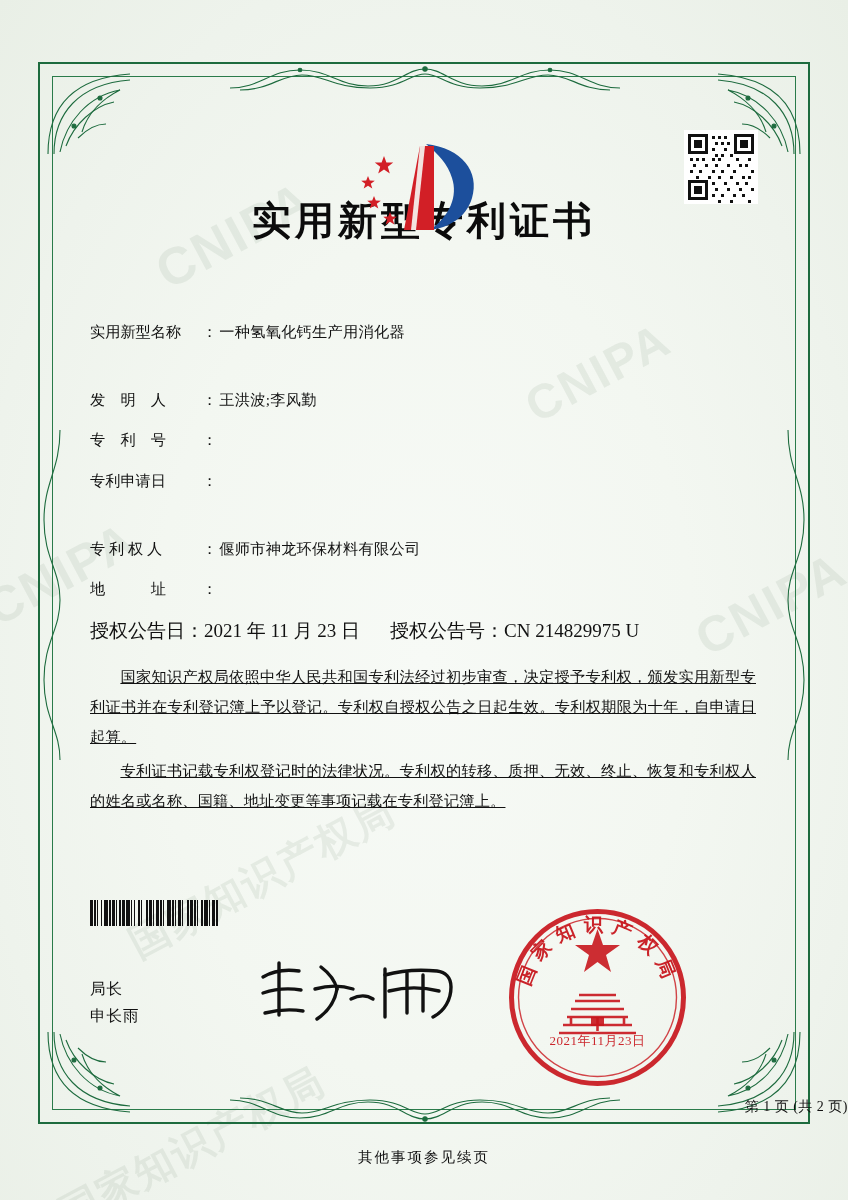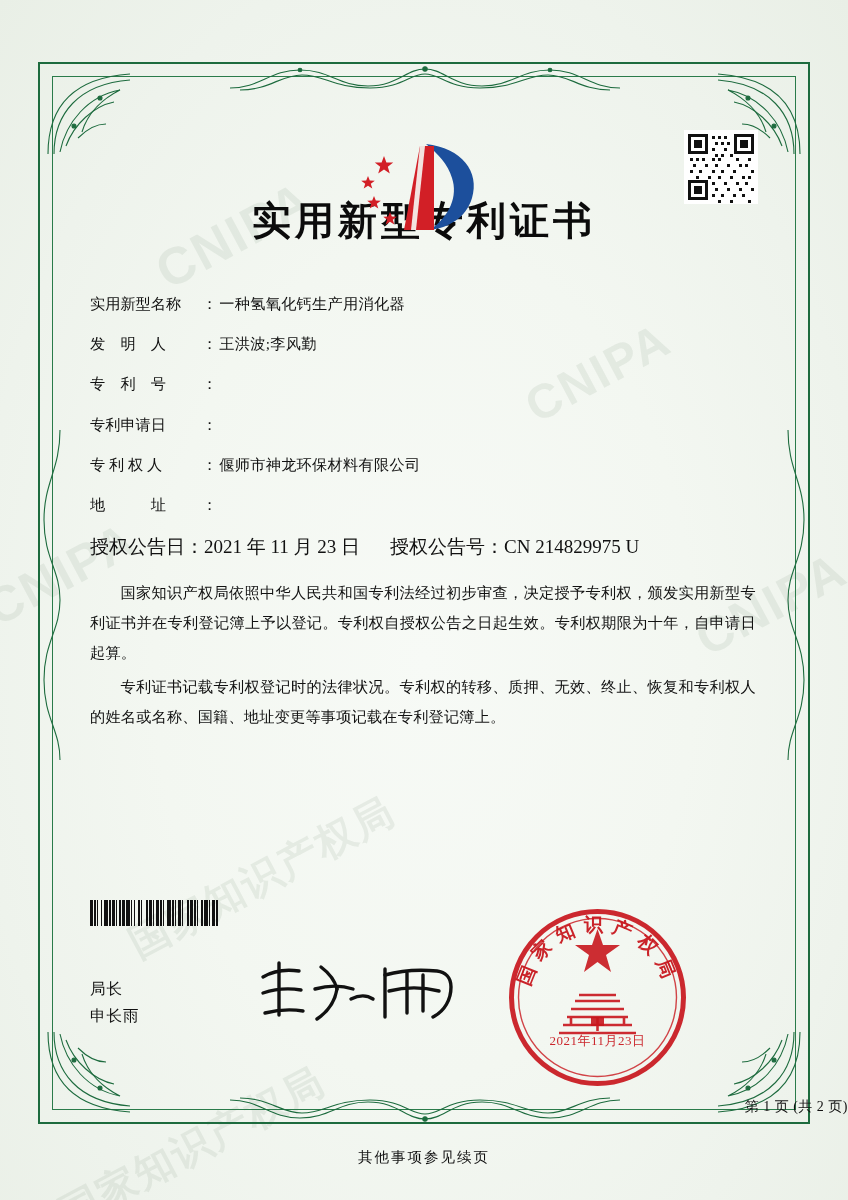--- a/index.html
+++ b/index.html
@@ -98,35 +98,35 @@
     align-items: baseline;
     margin-bottom: 25px;
   }
   .f-label {
     width: 112px;
     flex: 0 0 112px;
     letter-spacing: 0px;
     white-space: nowrap;
   }
   .f-colon { margin-right: 2px; }
-  .f-value { flex: 1; letter-spacing: 0.3px; }
+  .f-value { flex: 1; letter-spacing: 0.3px; margin-top: 28px; }
   .f-value.mono { font-family: "Liberation Serif", serif; letter-spacing: 0.8px; }
 
   .row-two { display: flex; align-items: baseline; margin-bottom: 22px; font-size: 19px; }
   .row-two .left { width: 300px; flex: 0 0 300px; }
   .row-two .right { flex: 1; }
 
   .paras {
     margin-top: 20px;
     font-size: 15.2px;
     line-height: 30px;
     text-align: justify;
     letter-spacing: 0.2px;
   }
-  .paras p { margin: 0 2px 4px 0; text-indent: 2em; }
+  .paras p { margin: 0 2px 4px 0; text-indent: 2em; text-decoration: underline; }
 
   
   .barcode {
     position: absolute;
     left: 90px;
     top: 900px;
     width: 222px;
     height: 26px;
     display: flex;
     align-items: stretch;

